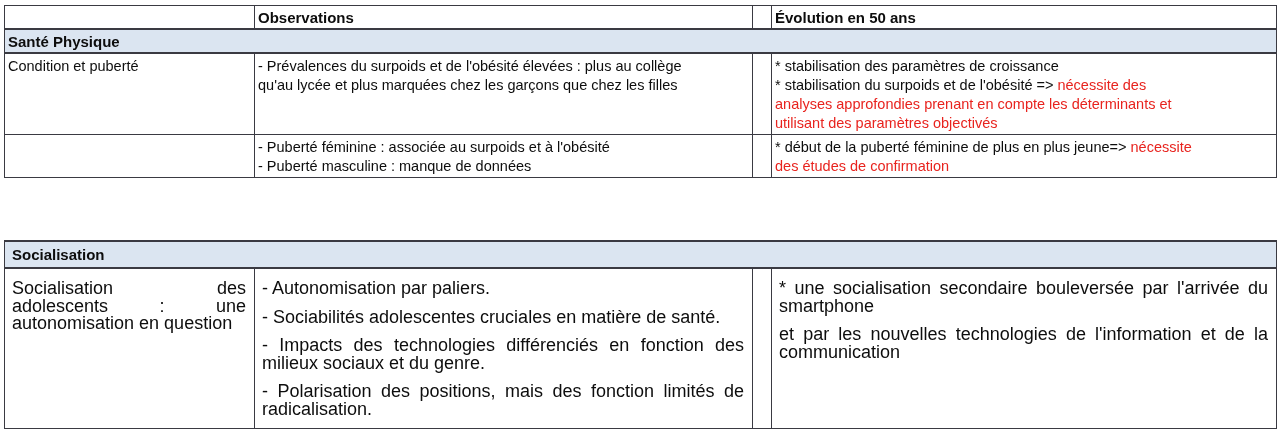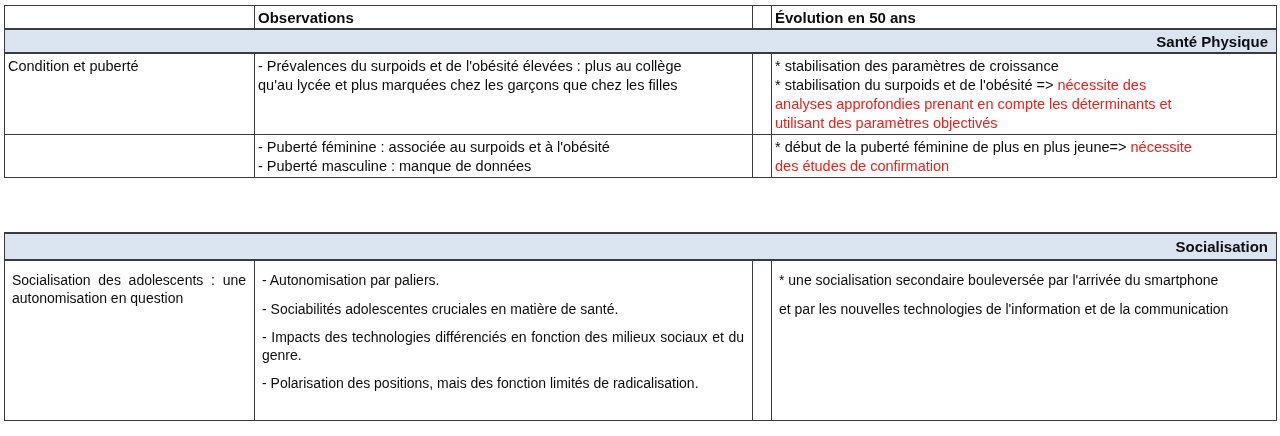--- a/index.html
+++ b/index.html
@@ -18,21 +18,21 @@
   }
   .page { position: relative; width: 1280px; height: 436px; overflow: hidden; }
 
   table.t {
     border-collapse: collapse;
     table-layout: fixed;
     position: absolute;
     left: 4px;
   }
   .t1 { top: 5px; }
-  .t2 { top: 232px; }
+  .t2 { top: 240px; }
 
   td {
     border: 1px solid var(--border);
     vertical-align: top;
     padding: 3px 8px 1px 3px;
     font-size: 14.5px;
     line-height: 19px;
     overflow: hidden;
   }
   .t1 .header-row td {
@@ -42,33 +42,32 @@
     padding-top: 2px;
   }
   tr.section-row td {
     background: var(--section-bg);
     font-weight: bold;
     font-size: 15px;
     border-top: 2px solid var(--border);
     border-bottom: 2px solid var(--border);
     padding-top: 2px;
     height: 22px;
-    text-align: right;
   }
   .t2 tr.section-row td { height: 27px; padding-top: 4px; }
 
   .t1 tr.r1 td { height: 80px; }
   .t1 tr.r2 td { height: 43px; }
   .t1 tr.r3 td { height: 40px; }
   .t2 tr.data-row td { height: 160px; }
 
   td.pre { white-space: pre-line; }
   .red { color: var(--red); }
 
-  .t2 td { font-size: 14px; line-height: 17.5px; padding: 0 8px 4px 7px; }
+  .t2 td { font-size: 18px; line-height: 17.5px; padding: 0 8px 4px 7px; }
   .t2 td p { margin: 11px 0 0 0; text-align: justify; }
   .t2 tr.section-row td { padding: 4px 8px 0 7px; }
 </style>
 </head>
 <body>
 
 <div class="page">
 
   <table class="t t1">
     <colgroup>

